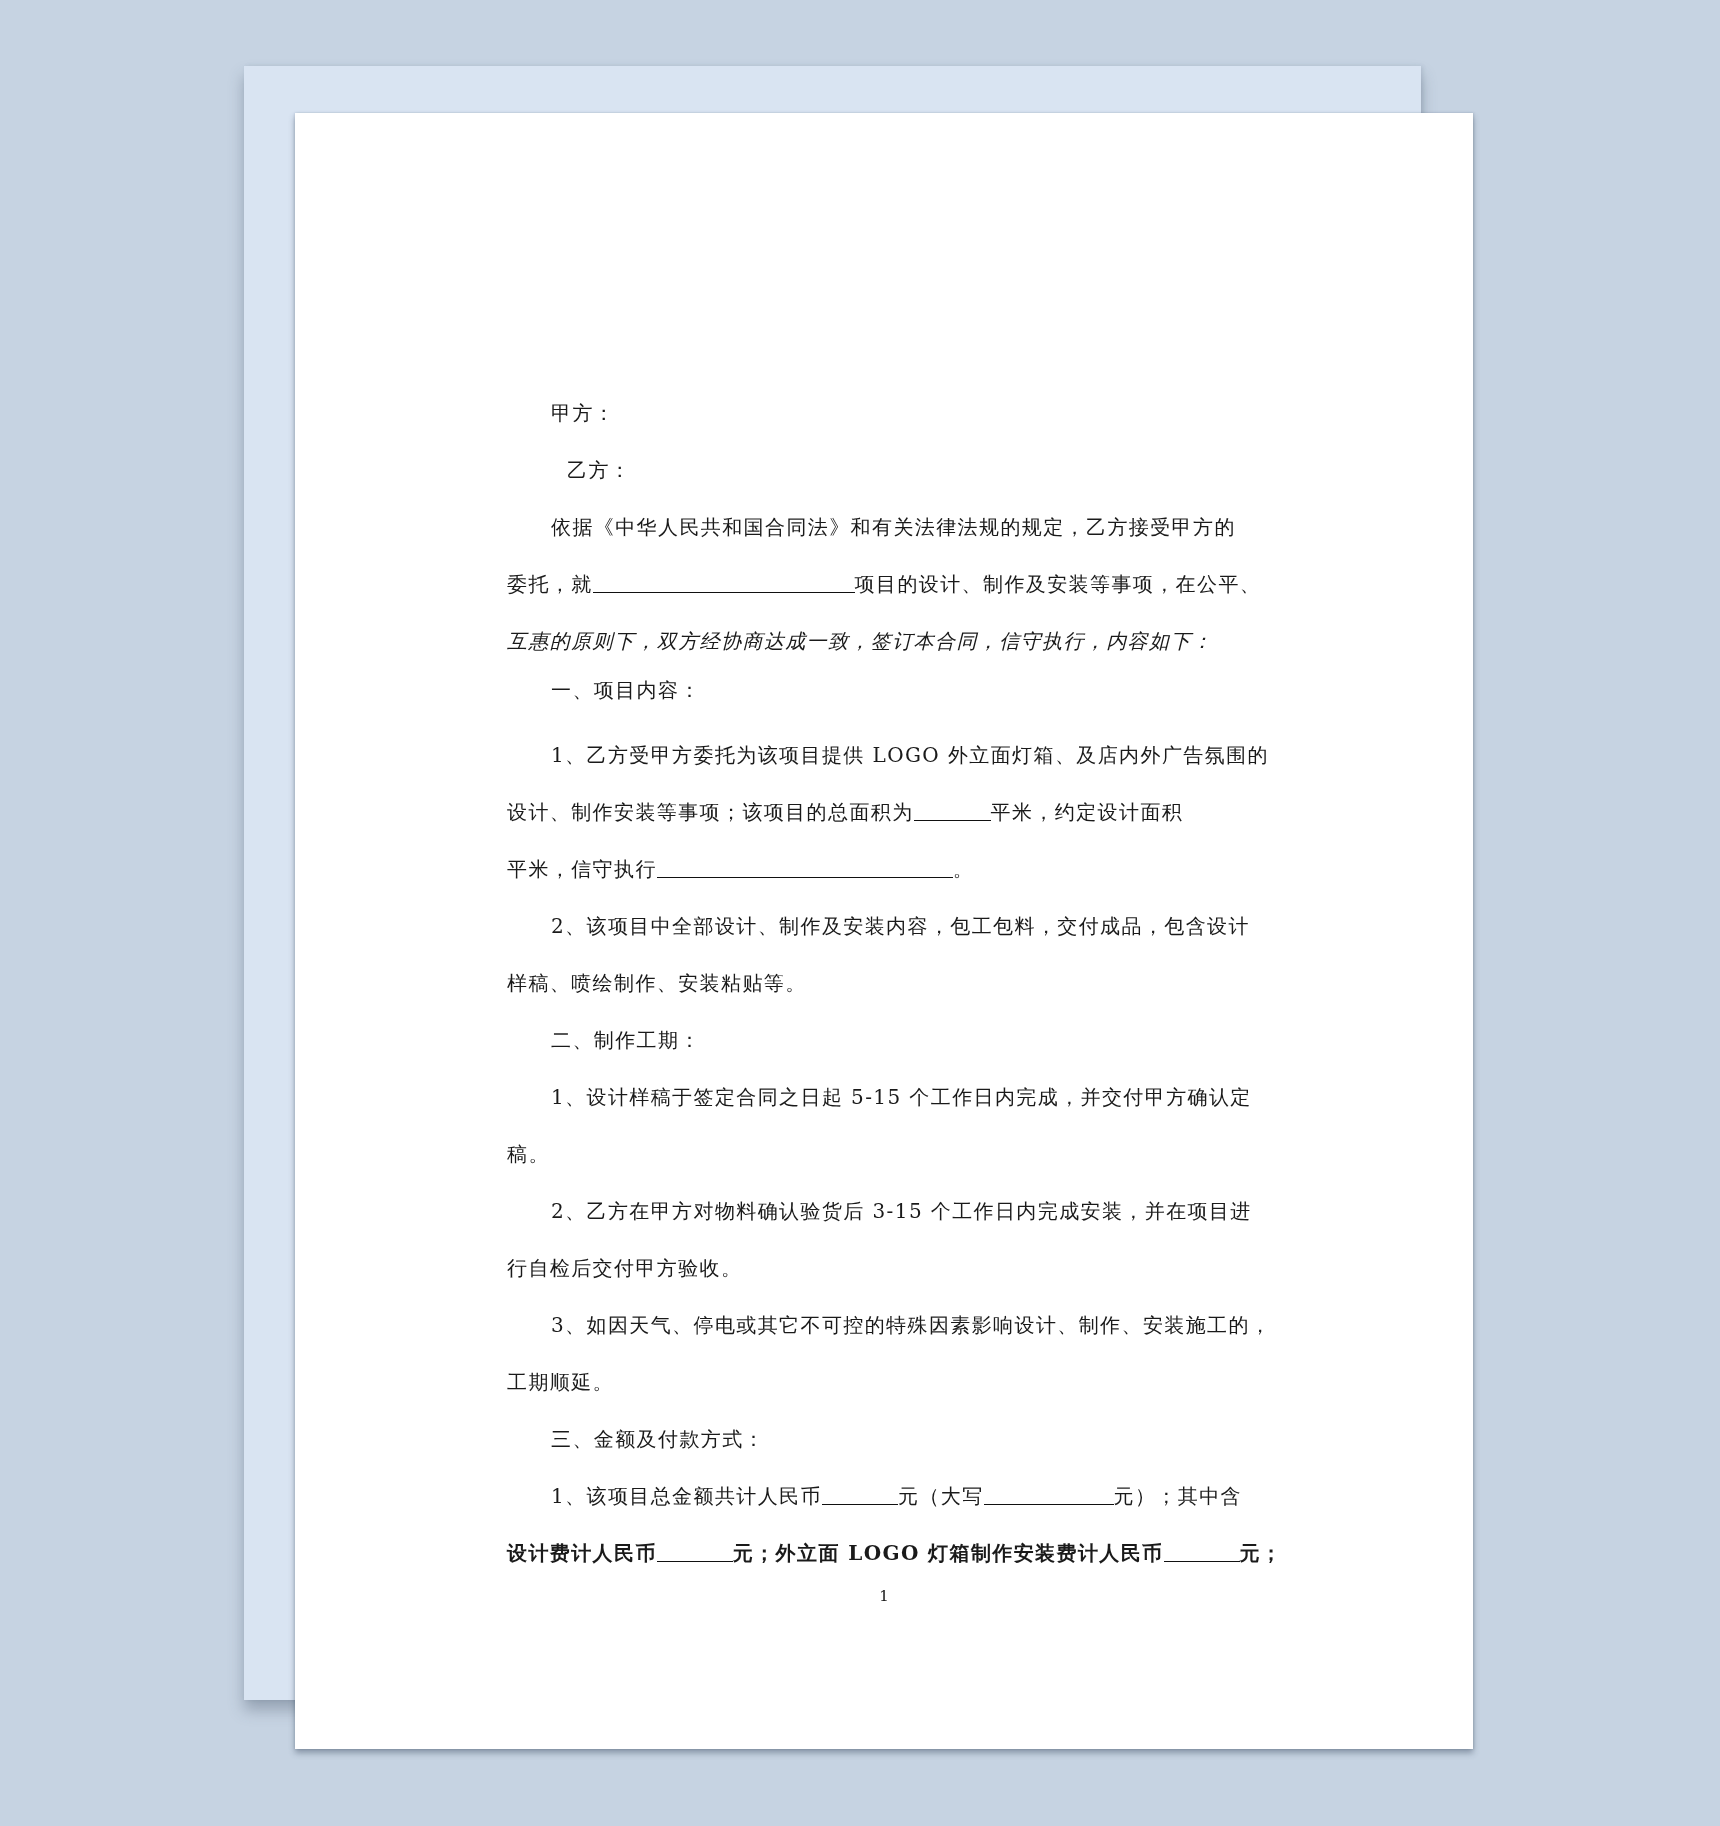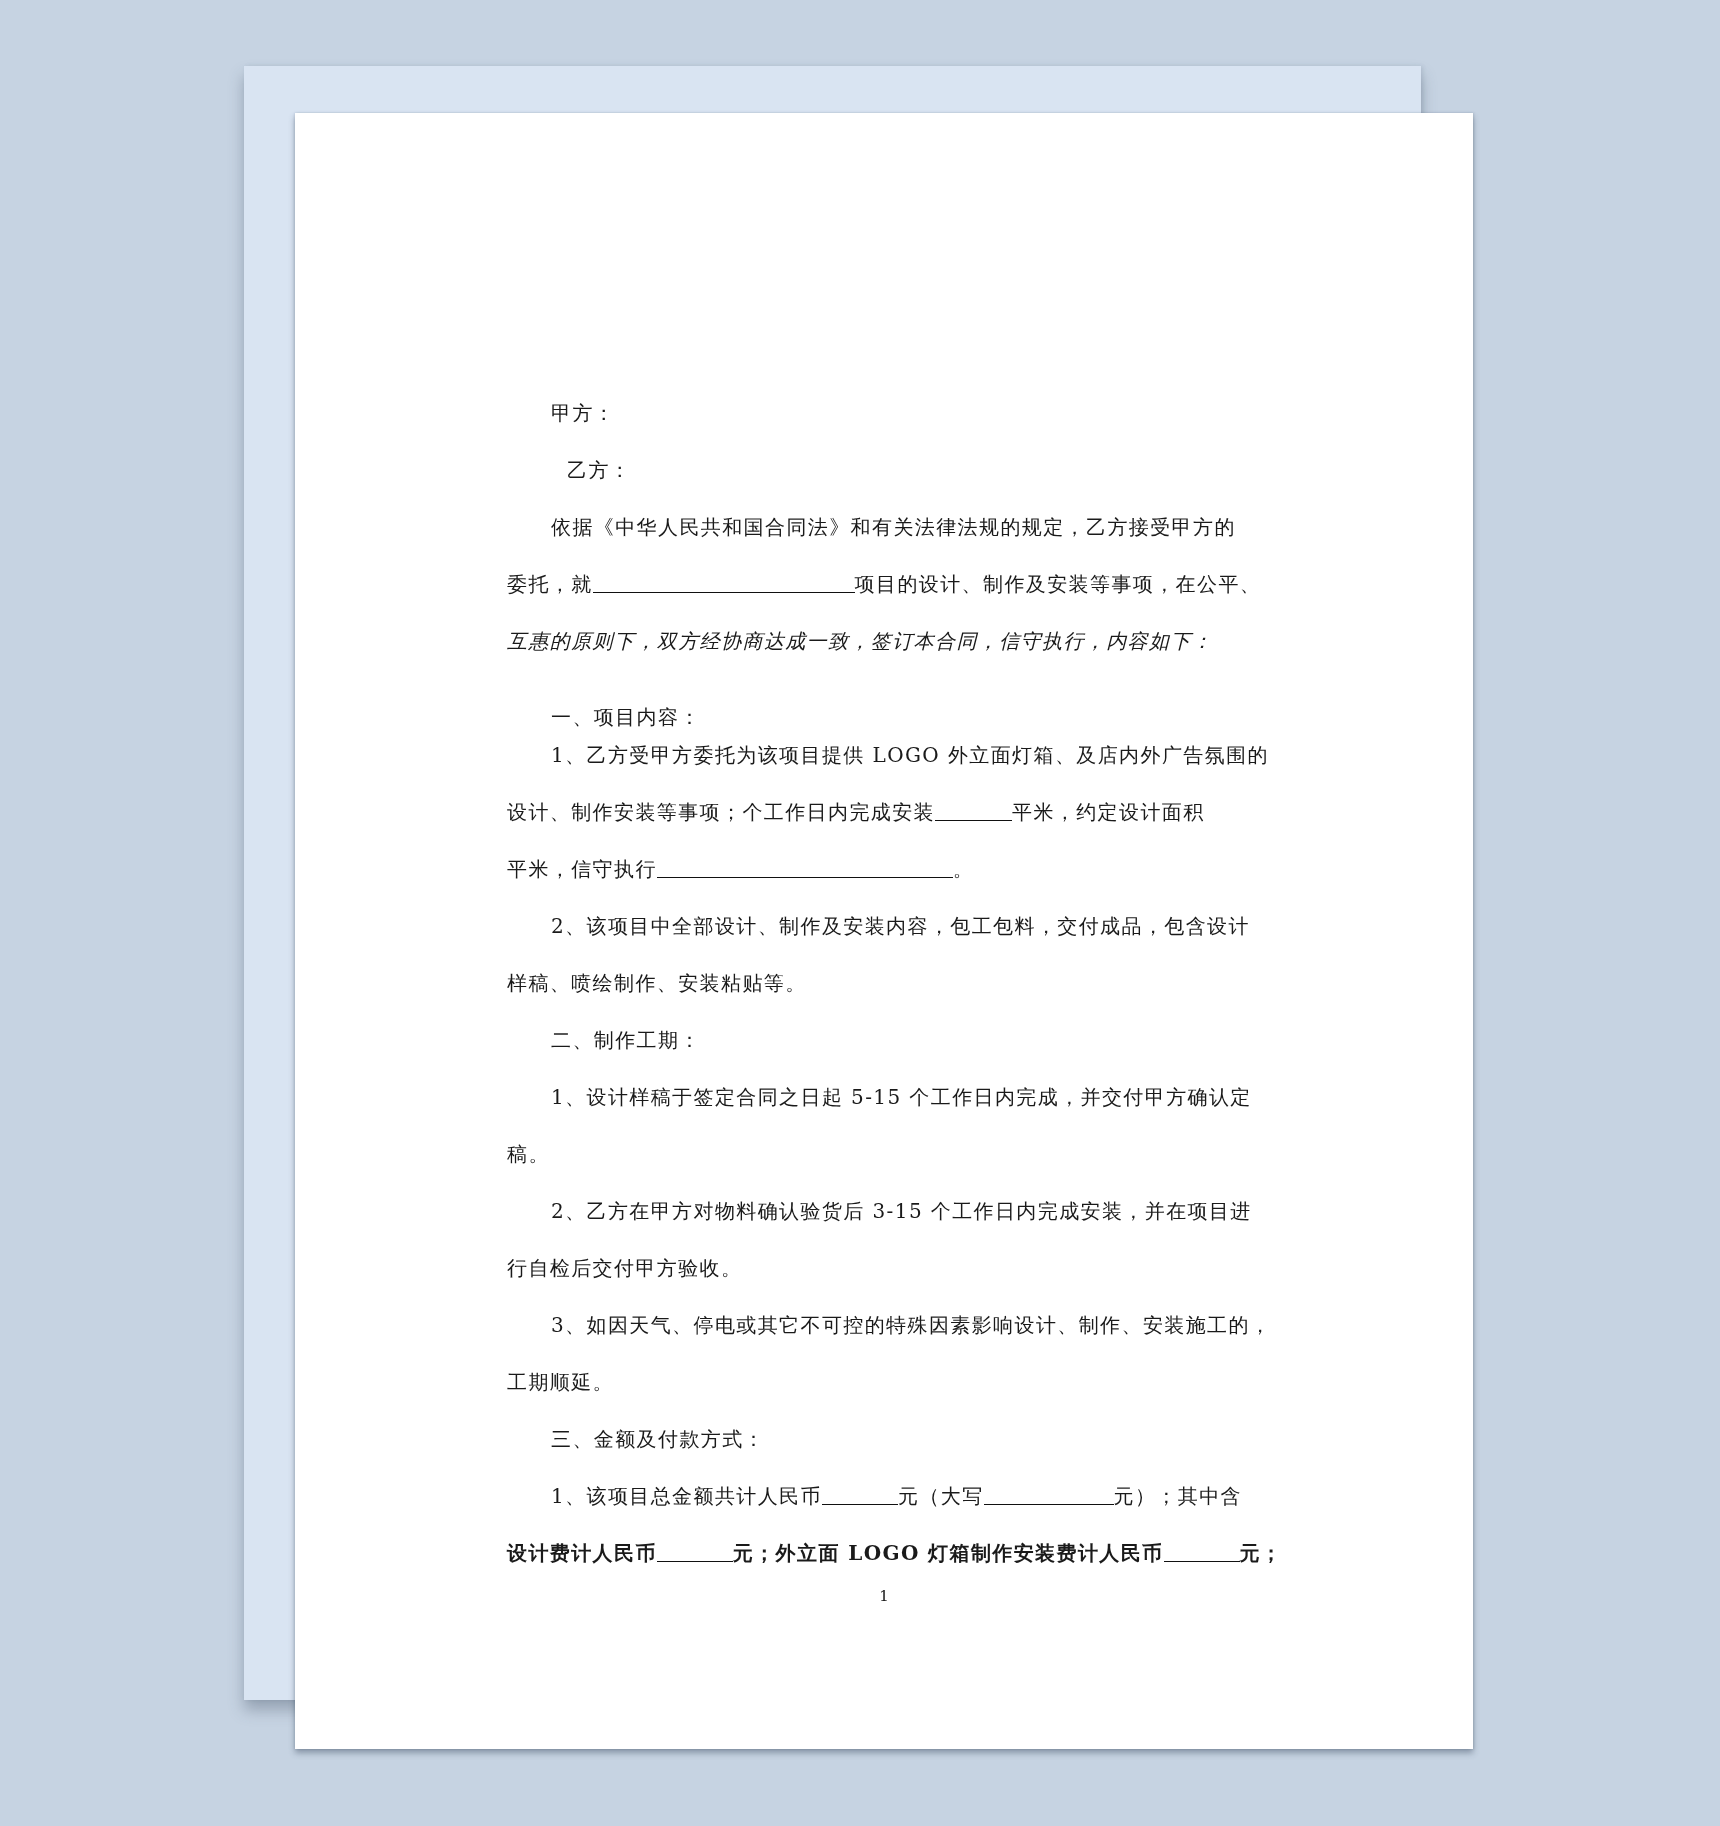--- a/index.html
+++ b/index.html
@@ -62,24 +62,24 @@
     <div class="line indent" style="top:342px;margin-left:16px;">
       <span>乙方：</span><span></span>
     </div>
 
     <div class="line indent" style="top:399px;">依据《中华人民共和国合同法》和有关法律法规的规定，乙方接受甲方的</div>
     <div class="line" style="top:456px;">
       <span>委托，就</span><span class="blank" style="width:262px;"></span><span>项目的设计、制作及安装等事项，在公平、</span>
     </div>
     <div class="line" style="top:513px;font-style:italic;">互惠的原则下，双方经协商达成一致，签订本合同，信守执行，内容如下：</div>
 
-    <div class="line indent" style="top:589px;">一、项目内容：</div>
+    <div class="line indent" style="top:562px;">一、项目内容：</div>
     <div class="line indent" style="top:627px;">1、乙方受甲方委托为该项目提供 LOGO 外立面灯箱、及店内外广告氛围的</div>
     <div class="line" style="top:684px;">
-      <span>设计、制作安装等事项；个工作日内完成安装</span><span class="blank" style="width:77px;"></span><span>平米，约定设计面积</span>
+      <span>设计、制作安装等事项；该项目的总面积为</span><span class="blank" style="width:77px;"></span><span>平米，约定设计面积</span>
     </div>
     <div class="line" style="top:741px;">
       <span>平米，信守执行</span><span class="blank" style="width:296px;"></span><span>。</span>
     </div>
 
     <div class="line indent" style="top:798px;">2、该项目中全部设计、制作及安装内容，包工包料，交付成品，包含设计</div>
     <div class="line" style="top:855px;">样稿、喷绘制作、安装粘贴等。</div>
 
     <div class="line indent" style="top:912px;">二、制作工期：</div>
     <div class="line indent" style="top:969px;">1、设计样稿于签定合同之日起 5-15 个工作日内完成，并交付甲方确认定</div>

